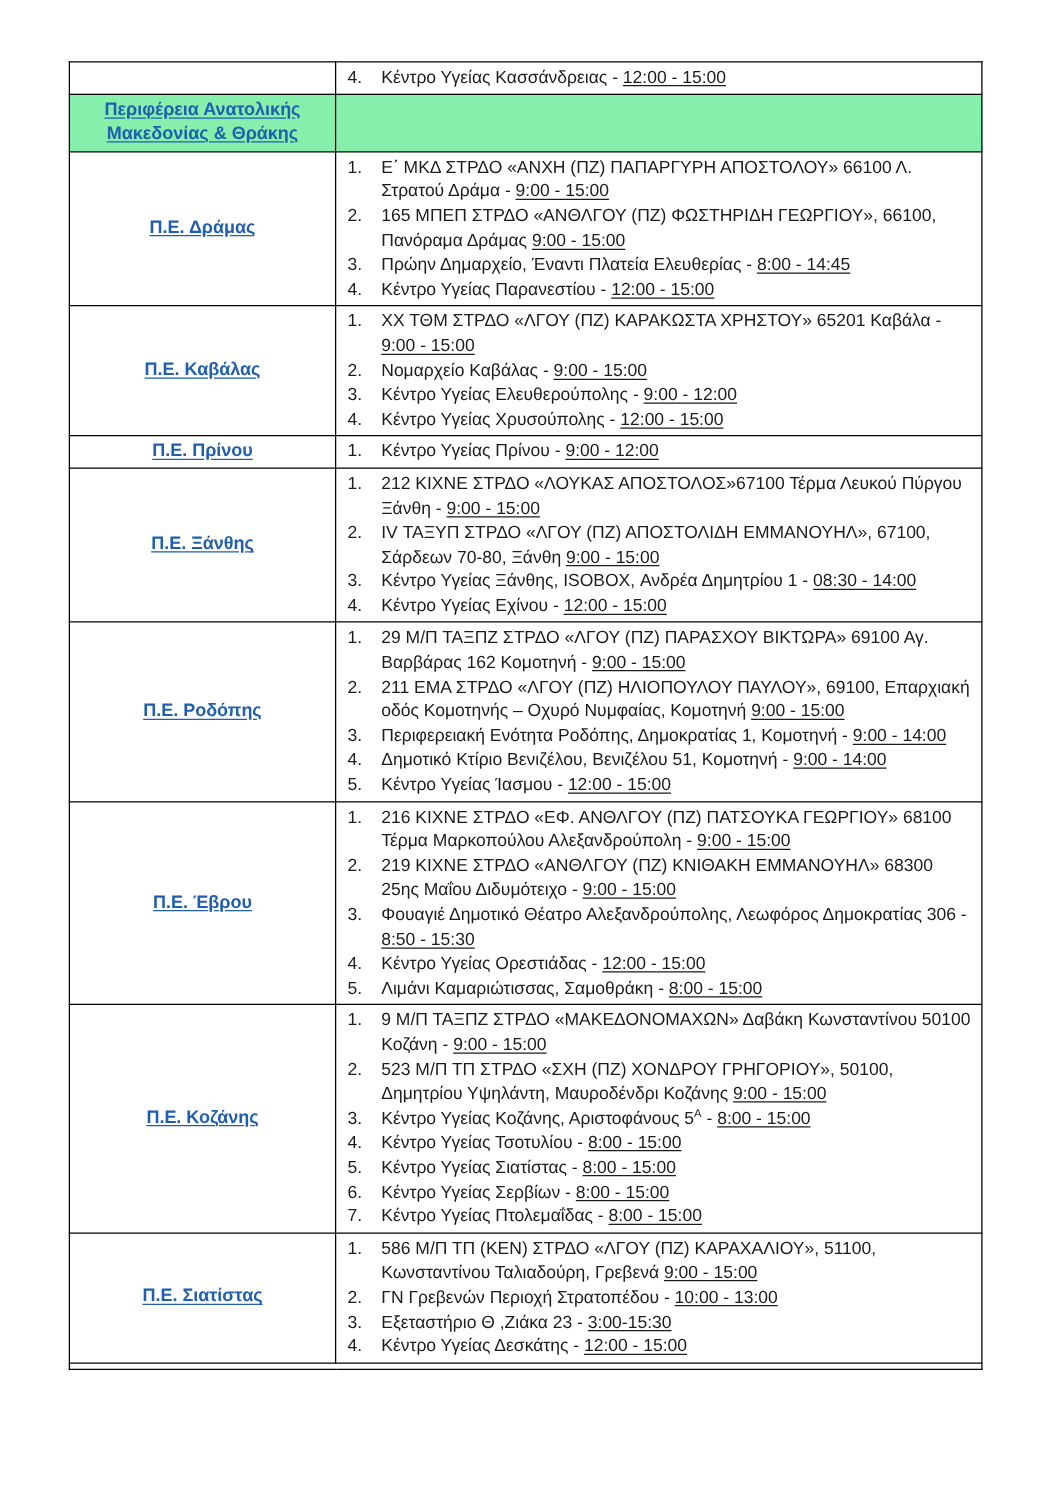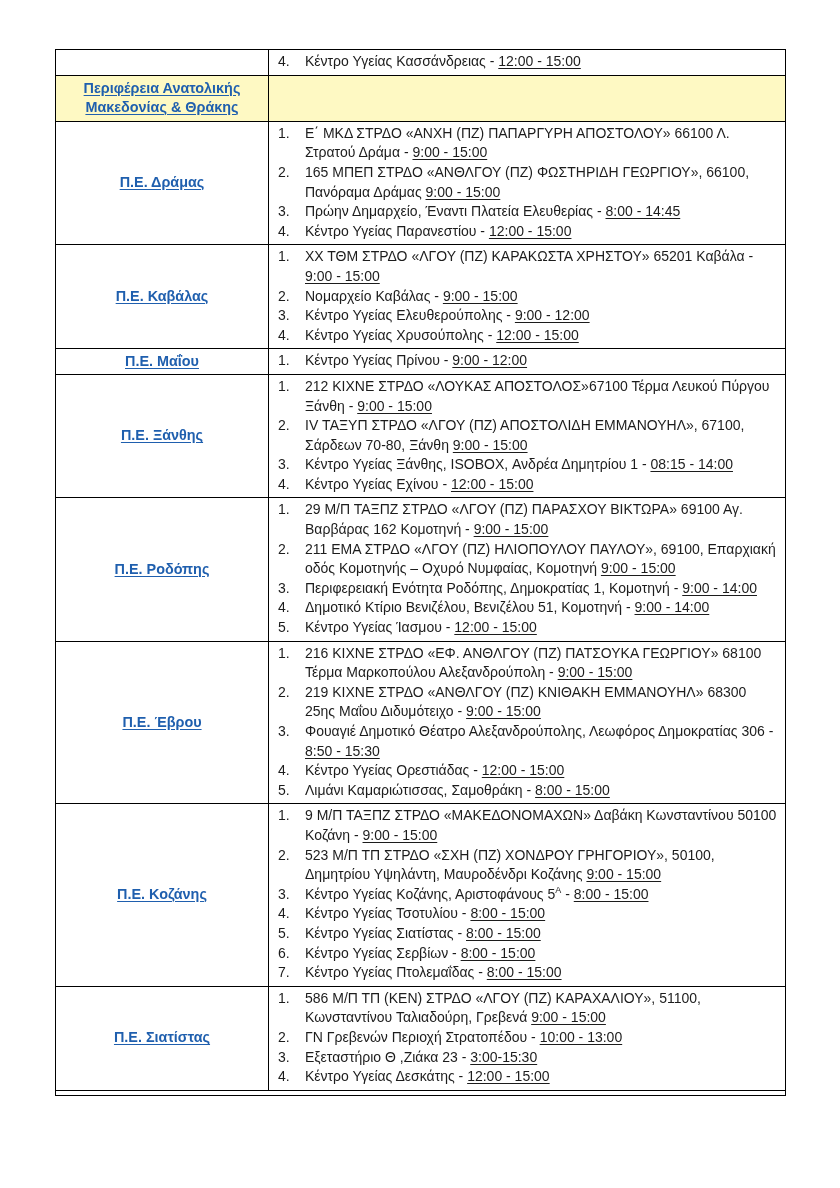--- a/index.html
+++ b/index.html
@@ -21,21 +21,21 @@
   table.sched td {
     border:1.5px solid #000;
     vertical-align:middle;
   }
   td.left-col {
     width:213px;
     text-align:center;
     padding:2px 4px;
   }
   td.right-col { padding:2px 6px 3px 0; vertical-align:middle; }
-  tr.hdr-row td { background:#fef9c3; }
+  tr.hdr-row td { background:#86efac; }
   tr.hdr-row td.left-col { padding:3px 10px; }
   .blue-link {
     color:#1f5fae;
     font-weight:bold;
     font-size:14.4px;
     line-height:19.6px;
     text-decoration:underline;
     text-underline-offset:2px;
     cursor:pointer;
   }
@@ -107,42 +107,42 @@
               <span class="num">3.</span>
               <span class="txt">Κέντρο Υγείας Ελευθερούπολης - <span class="time">9:00 - 12:00</span></span>
             </div>
             <div class="li">
               <span class="num">4.</span>
               <span class="txt">Κέντρο Υγείας Χρυσούπολης - <span class="time">12:00 - 15:00</span></span>
             </div>
           </td>
         </tr>
         <tr>
-          <td class="left-col"><span class="blue-link">Π.Ε. Μαΐου</span></td>
+          <td class="left-col"><span class="blue-link">Π.Ε. Πρίνου</span></td>
           <td class="right-col">
             <div class="li">
               <span class="num">1.</span>
               <span class="txt">Κέντρο Υγείας Πρίνου - <span class="time">9:00 - 12:00</span></span>
             </div>
           </td>
         </tr>
         <tr>
           <td class="left-col"><span class="blue-link">Π.Ε. Ξάνθης</span></td>
           <td class="right-col">
             <div class="li">
               <span class="num">1.</span>
               <span class="txt">212 ΚΙΧΝΕ ΣΤΡΔΟ «ΛΟΥΚΑΣ ΑΠΟΣΤΟΛΟΣ»67100 Τέρμα Λευκού Πύργου Ξάνθη - <span class="time">9:00 - 15:00</span></span>
             </div>
             <div class="li">
               <span class="num">2.</span>
               <span class="txt">IV ΤΑΞΥΠ ΣΤΡΔΟ «ΛΓΟΥ (ΠΖ) ΑΠΟΣΤΟΛΙΔΗ ΕΜΜΑΝΟΥΗΛ», 67100, Σάρδεων 70-80, Ξάνθη <span class="time">9:00 - 15:00</span></span>
             </div>
             <div class="li">
               <span class="num">3.</span>
-              <span class="txt">Κέντρο Υγείας Ξάνθης, ISOBOX, Ανδρέα Δημητρίου 1 - <span class="time">08:15 - 14:00</span></span>
+              <span class="txt">Κέντρο Υγείας Ξάνθης, ISOBOX, Ανδρέα Δημητρίου 1 - <span class="time">08:30 - 14:00</span></span>
             </div>
             <div class="li">
               <span class="num">4.</span>
               <span class="txt">Κέντρο Υγείας Εχίνου - <span class="time">12:00 - 15:00</span></span>
             </div>
           </td>
         </tr>
         <tr>
           <td class="left-col"><span class="blue-link">Π.Ε. Ροδόπης</span></td>
           <td class="right-col">

